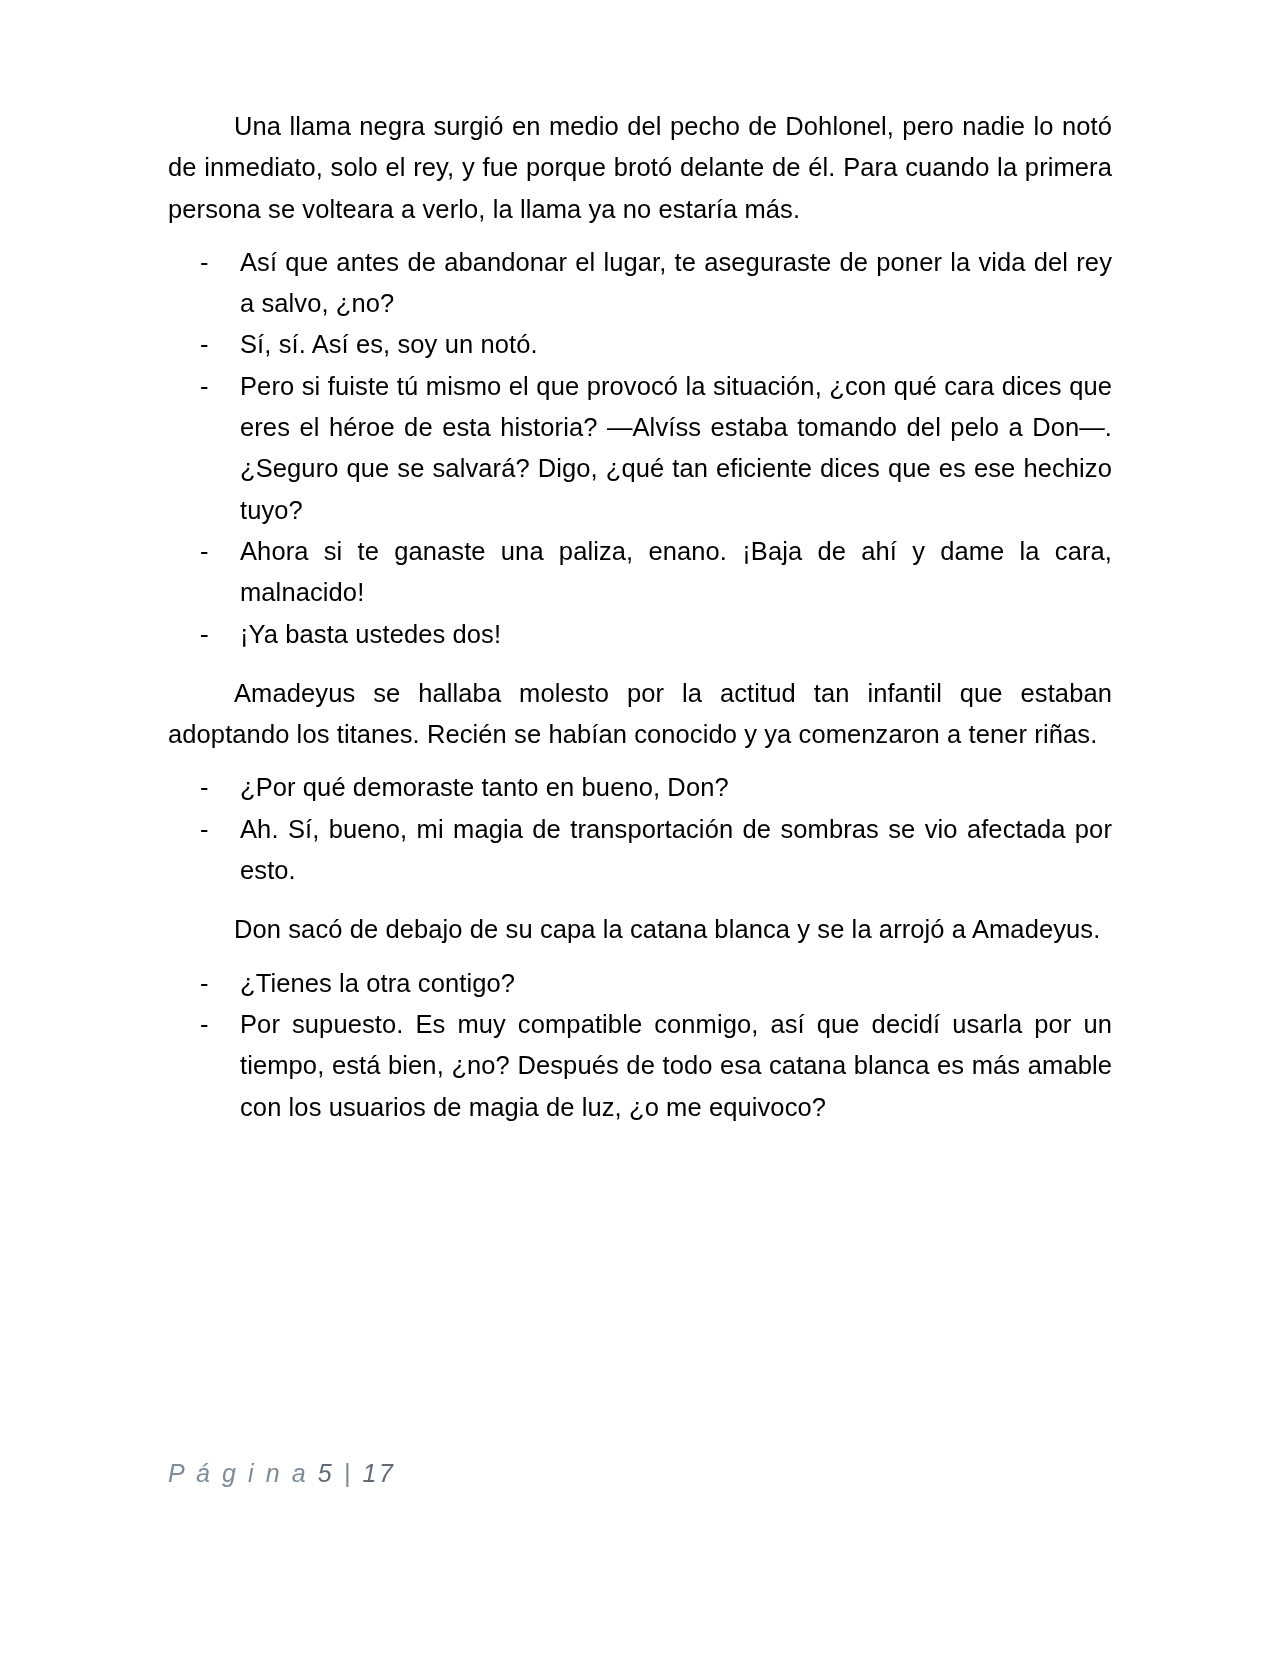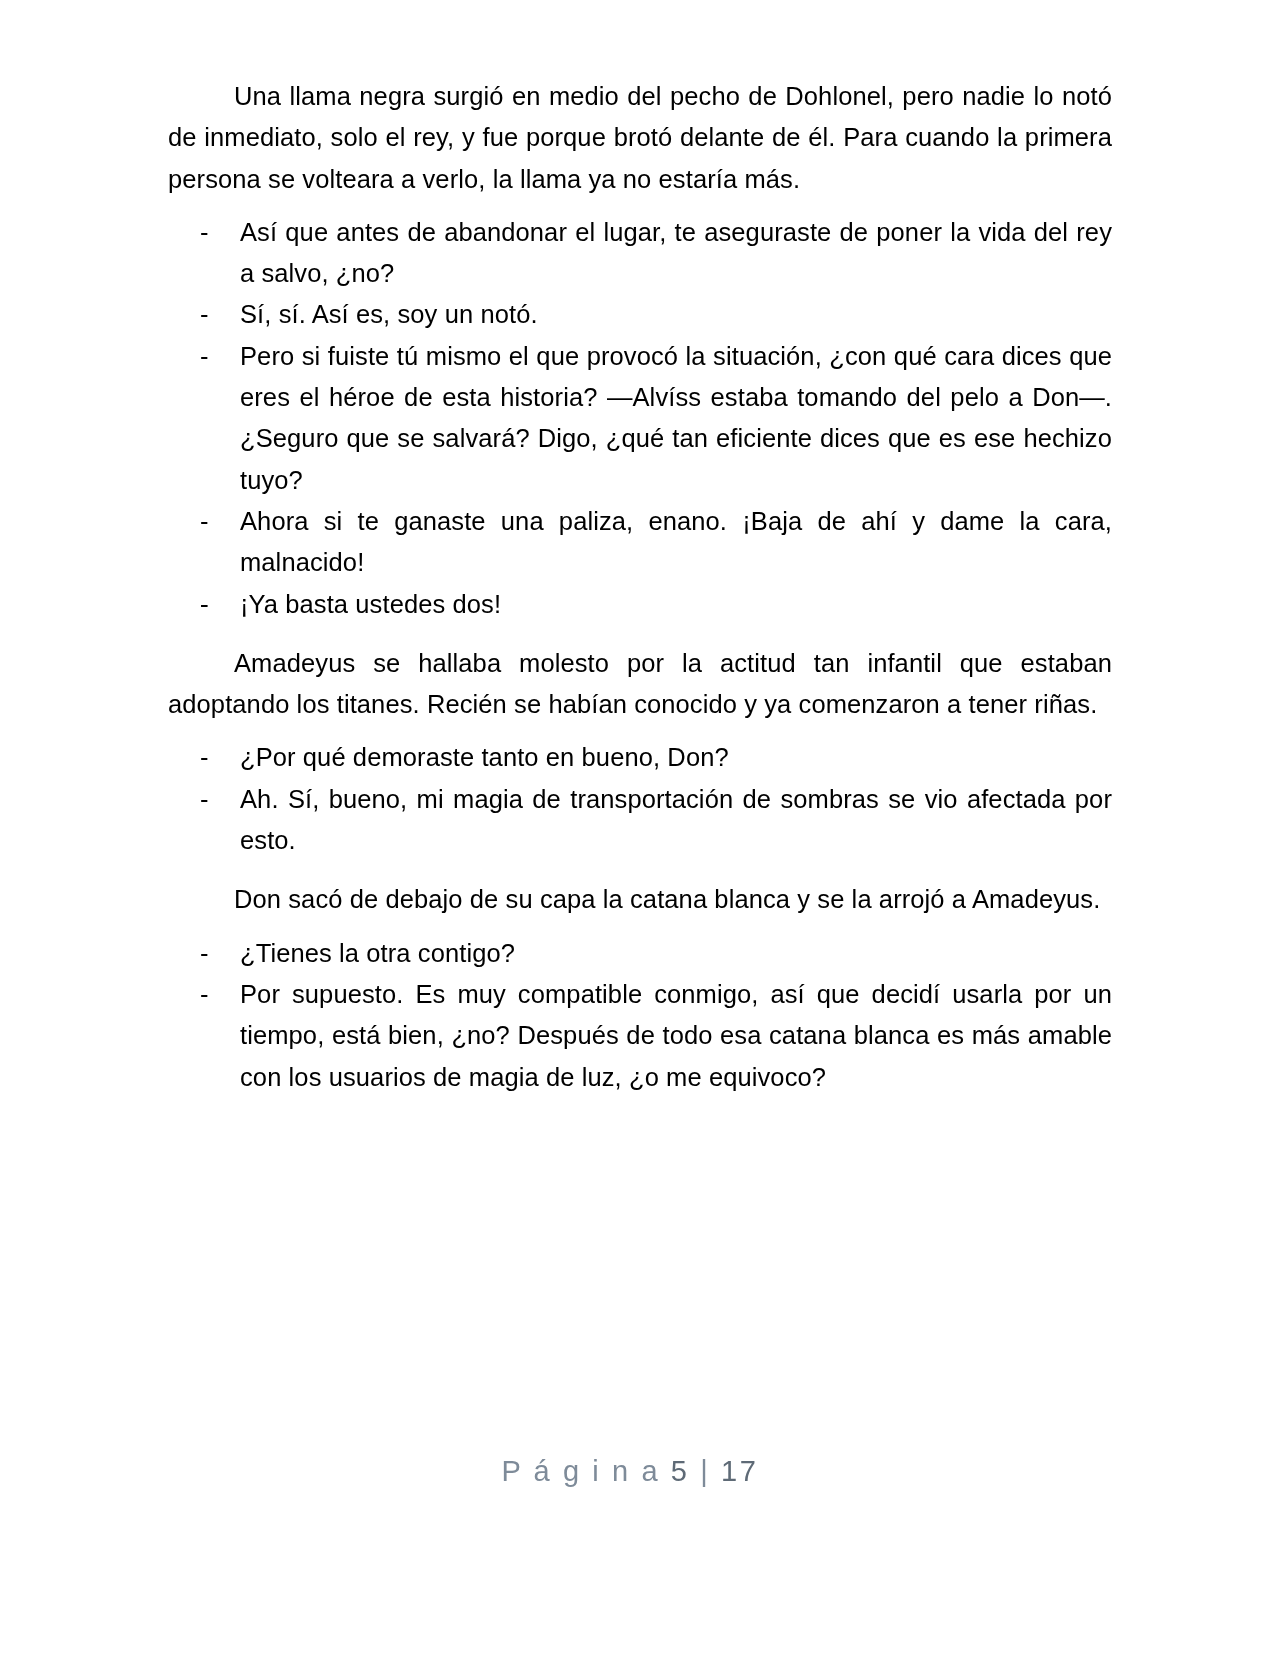--- a/index.html
+++ b/index.html
@@ -12,21 +12,21 @@
     background: #ffffff;
     font-family: "Liberation Sans", sans-serif;
     color: #000000;
     overflow: hidden;
   }
   .page {
     position: relative;
     width: 1260px;
     height: 1656px;
     box-sizing: border-box;
-    padding: 76px 168px 0 168px;
+    padding: 106px 168px 0 168px;
   }
   .doc-body {
     width: 944px;
   }
   p.para {
     margin: 0 0 0 0;
     font-size: 25.5px;
     line-height: 1.62;
     text-align: justify;
     text-indent: 66px;
@@ -51,24 +51,25 @@
     left: 32px;
     top: 0;
   }
   .spacer-sm { height: 12px; }
   .spacer-md { height: 18px; }
   .footer {
     position: absolute;
     left: 168px;
     right: 168px;
     bottom: 168px;
-    text-align: center;
+    text-align: left;
     color: #7e8b99;
-    font-size: 29px;
+    font-size: 25px;
     letter-spacing: 2.6px;
+    font-style: italic;
   }
   .footer .pagenum { color: #5e6a76; }
 </style>
 </head>
 <body>
 
 <div class="page">
   <div class="doc-body">
 
     <p class="para">Una llama negra surgió en medio del pecho de Dohlonel, pero nadie lo notó de inmediato, solo el rey, y fue porque brotó delante de él. Para cuando la primera persona se volteara a verlo, la llama ya no estaría más.</p>

